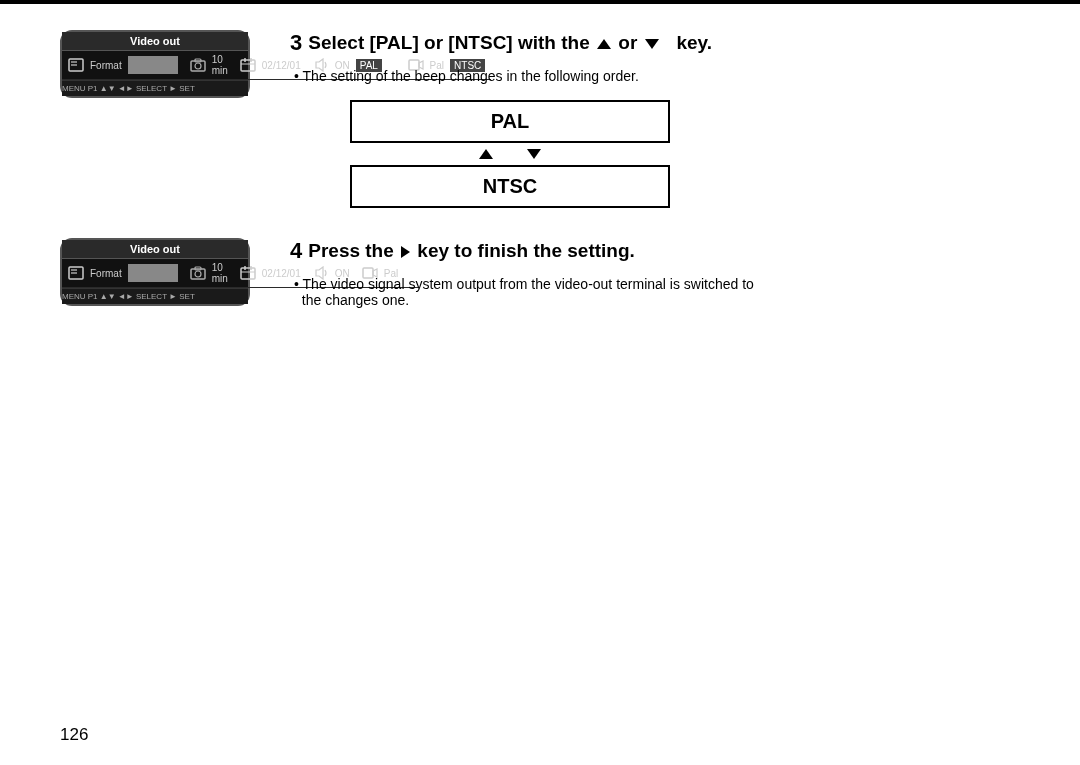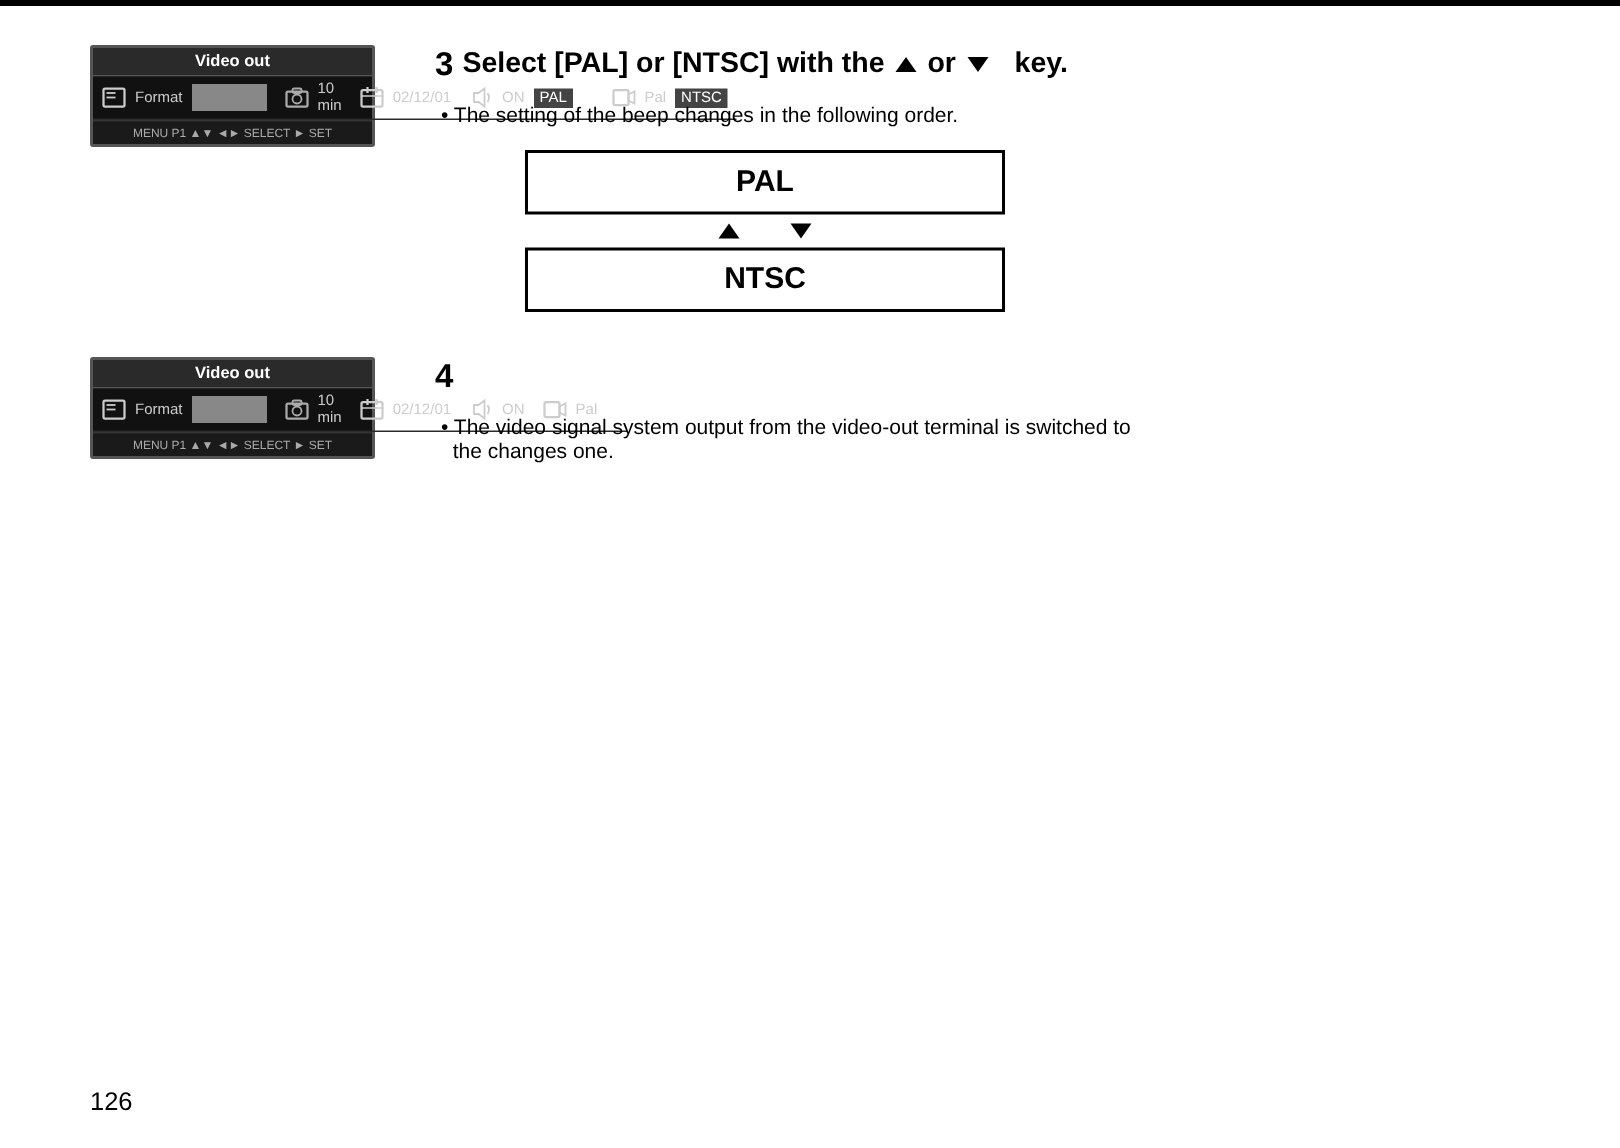--- a/index.html
+++ b/index.html
@@ -38,21 +38,21 @@
       align-items: flex-start;
       margin-bottom: 30px;
     }
 
     
     .screen-mock {
       width: 190px;
       min-width: 190px;
       background: #1a1a1a;
       border: 2px solid #555;
-      border-radius: 2px;
+      border-radius: 12px;
       padding: 0;
       flex-shrink: 0;
     }
 
     .screen-header {
       background: #2a2a2a;
       color: #fff;
       text-align: center;
       font-size: 11px;
       font-weight: bold;
@@ -96,21 +96,21 @@
     }
 
     .screen-arrow {
       color: #fff;
       font-size: 10px;
     }
 
     .screen-footer {
       background: #1a1a1a;
       display: flex;
-      justify-content: center;
+      justify-content: flex-start;
       padding: 3px 0;
       border-top: 1px solid #333;
     }
 
     .screen-footer span {
       color: #aaa;
       font-size: 8px;
     }
 
     
@@ -404,20 +404,25 @@
 
       </div>
       <div class="screen-footer">
         <span>MENU P1  ▲▼  ◄►  SELECT  ►  SET</span>
       </div>
     </div>
 
     <div class="step4-content">
       <div class="step-heading">
         <span class="step-num">4</span>
+        <span class="bold-text">
+          Press the
+          <span class="arrow-right-sm"></span>
+          key to finish the setting.
+        </span>
       </div>
 
       <div style="font-size:14px; padding-left:4px;">
         <span>• </span>
         <span>The video signal system output from the video-out terminal is switched to</span><br>
         &nbsp;&nbsp;<span>the changes one.</span>
       </div>
     </div>
 
   </div>

